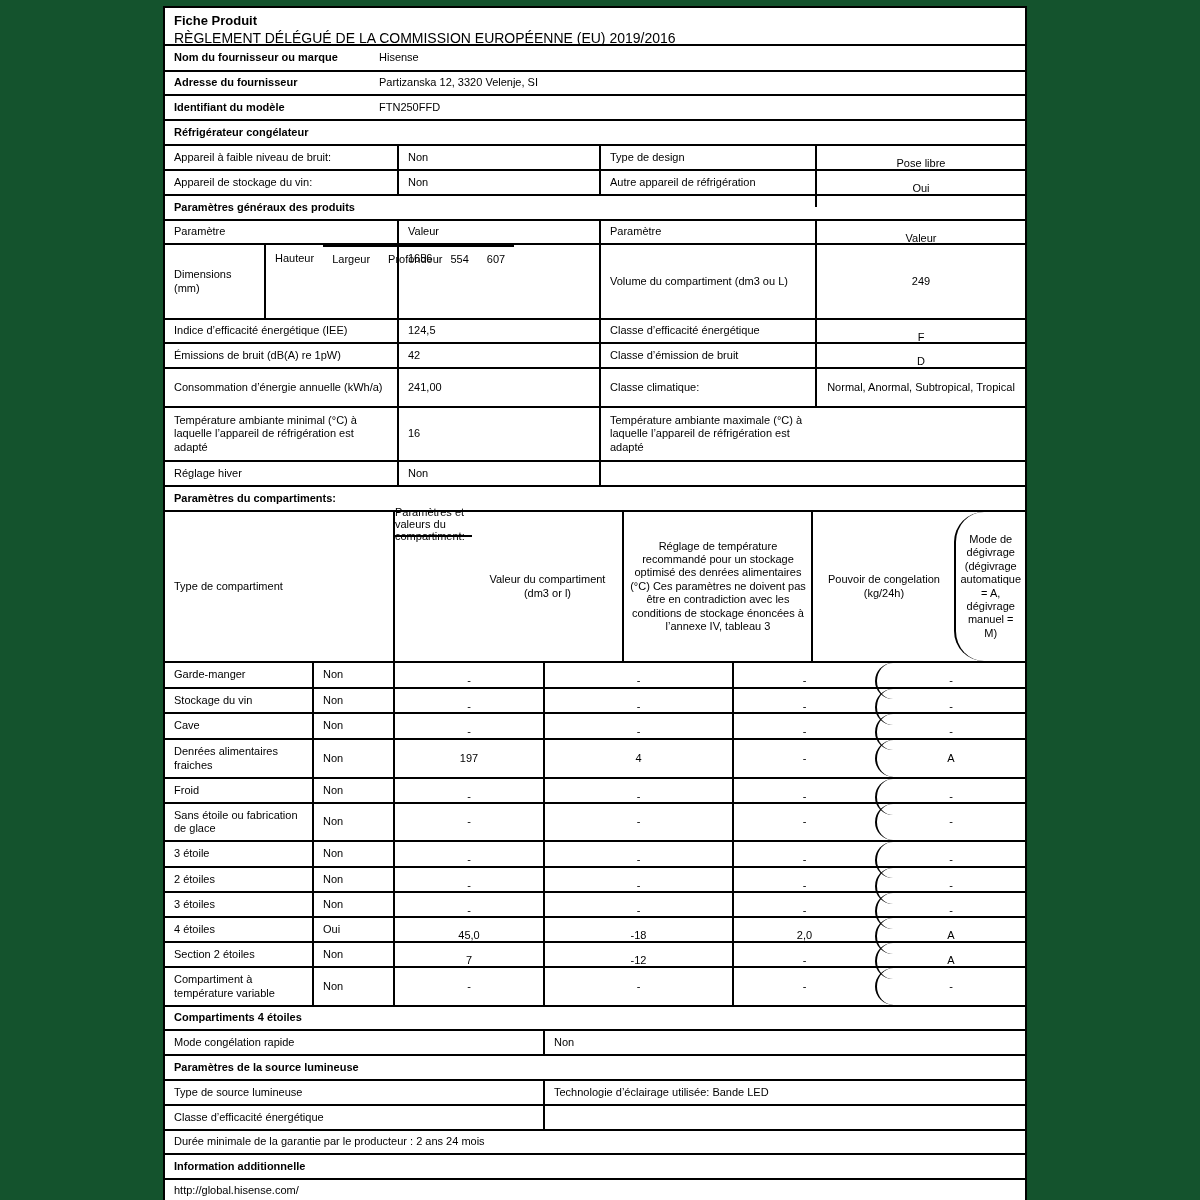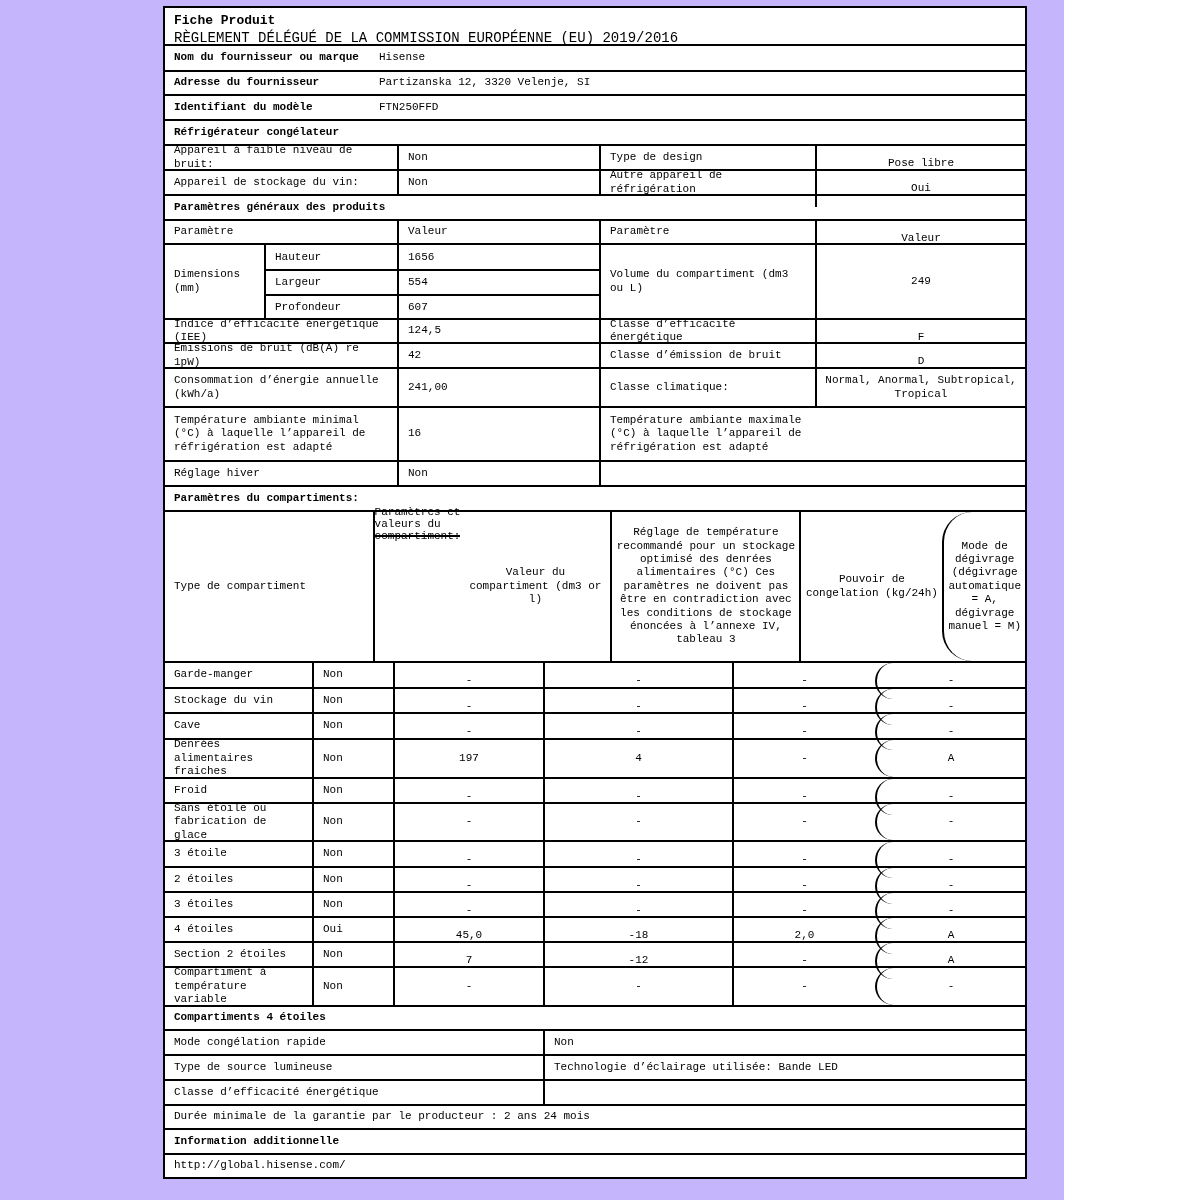--- a/index.html
+++ b/index.html
@@ -1,20 +1,20 @@
 <!DOCTYPE html>
 <html><head>
 <meta charset="utf-8">
 <style>
   html,body{margin:0;padding:0;background:#ffffff;}
   .page{
     position:relative;
-    width:1064px;height:1200px;
-    background:#c4b5fd;
-    font-family:Liberation Mono, monospace;
+    width:1200px;height:1200px;
+    background:#14532d;
+    font-family:Liberation Sans, sans-serif;
     color:#000;
     overflow:hidden;
   }
   .sheet{
     position:absolute;left:163px;top:6px;width:864px;
     border:2px solid #000;
     box-sizing:border-box;
     background:#fff;
   }
   .tr{display:flex;box-sizing:border-box;align-items:stretch;}
@@ -34,21 +34,21 @@
   .h38{height:38px;} .h39{height:39px;} .h54{height:54px;} .h75{height:75px;}
   .h-comphead{height:151px;}
   
   .gc1{width:232px;} .gc2{width:202px;} .gc3{width:216px;} .gc4{flex:1;}
   
   .sup-label{width:205px;text-align:right;}
   .sup-value{flex:1;}
   
   .dimc1{width:99px;}
   .dimc2{width:133px;}
-  .stack{display:flex;flex-direction:column;box-sizing:border-box;}
+  .stack{display:flex;flex-direction:row;box-sizing:border-box;}
   .stack > .cell{
     box-sizing:border-box;height:25px;display:flex;align-items:center;
     padding:2px 9px;font-size:11px;
   }
   .stack > .cell + .cell{border-top:2px solid #000;}
   
   .cc-name{width:147px;}
   .cc-pres{width:81px;}
   .cc-v1{width:150px;} .cc-v2{width:189px;} .cc-v3{width:143px;} .cc-v4{flex:1;border-radius:30px;}
   .cc-typespan{width:228px;}
@@ -281,20 +281,23 @@
 
     <div class="tr h24">
       <div class="td section-title">Compartiments 4 étoiles</div>
     </div>
     <div class="tr h25">
       <div class="td bc1">Mode congélation rapide</div>
       <div class="td bc2 bl">Non</div>
     </div>
 
     <div class="tr h25">
+      <div class="td section-title">Paramètres de la source lumineuse</div>
+    </div>
+    <div class="tr h25">
       <div class="td bc1">Type de source lumineuse</div>
       <div class="td bc2 bl">Technologie d’éclairage utilisée: Bande LED</div>
     </div>
     <div class="tr h25">
       <div class="td bc1">Classe d’efficacité énergétique</div>
       <div class="td bc2 bl"></div>
     </div>
 
     <div class="tr h24">
       <div class="td">Durée minimale de la garantie par le producteur : 2 ans 24 mois</div>

